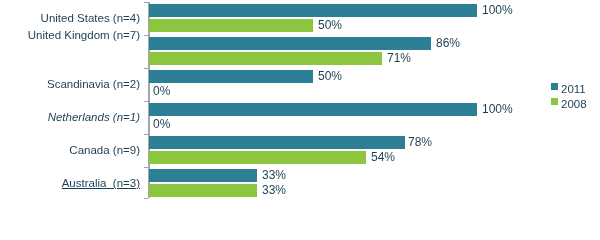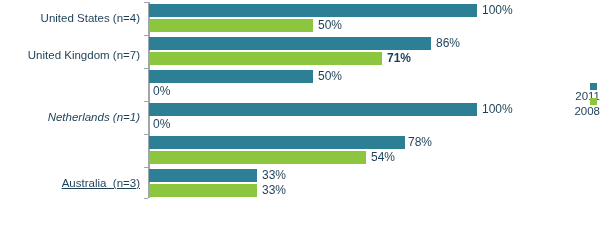--- a/index.html
+++ b/index.html
@@ -83,23 +83,22 @@
 
   
   #legend {
     position: absolute;
     left: 551px;
     top: 83px;
     width: 49px;
   }
   .legend-row {
     display: flex;
-    align-items: flex-end;
+    align-items: flex-start;
     height: 15px;
-    flex-direction: column;
   }
   .legend-swatch {
     width: 7px;
     height: 7px;
     margin-right: 3px;
     flex: 0 0 auto;
   }
   .legend-swatch.series-2011 { background: #2d7f95; }
   .legend-swatch.series-2008 { background: #8cc63f; }
   .legend-text {
@@ -108,22 +107,24 @@
     color: #1c3f56;
   }
 </style>
 </head>
 <body>
 
 <div id="chart-root">
 
   <div id="category-axis">
     <div class="cat-label" style="top:12px;">United States (n=4)</div>
-    <div class="cat-label" style="top:49px;">United Kingdom (n=7)</div>
+    <div class="cat-label" style="top:29px;">United Kingdom (n=7)</div>
+    <div class="cat-label" style="top:78px;">Scandinavia (n=2)</div>
     <div class="cat-label" style="top:111px;font-style:italic;">Netherlands (n=1)</div>
+    <div class="cat-label" style="top:144px;">Canada (n=9)</div>
     <div class="cat-label" style="top:177px;text-decoration:underline;">Australia  (n=3)</div>
   </div>
 
   <div id="plot-area">
     <div id="value-axis-line"></div>
 
     <div class="axis-tick" style="top:2px;"></div>
     <div class="axis-tick" style="top:35px;"></div>
     <div class="axis-tick" style="top:68px;"></div>
     <div class="axis-tick" style="top:101px;"></div>
@@ -132,21 +133,21 @@
     <div class="axis-tick" style="top:198px;"></div>
 
     <div class="bar series-2011" style="top:4px;  width:328px;"></div>
     <div class="bar-label" style="top:4px;  left:334px;">100%</div>
     <div class="bar series-2008" style="top:19px; width:164px;"></div>
     <div class="bar-label" style="top:19px; left:170px;">50%</div>
 
     <div class="bar series-2011" style="top:37px; width:282px;"></div>
     <div class="bar-label" style="top:37px; left:288px;">86%</div>
     <div class="bar series-2008" style="top:52px; width:233px;"></div>
-    <div class="bar-label" style="top:52px; left:239px;font-weight:bold;">71%</div>
+    <div class="bar-label" style="top:52px; left:239px;">71%</div>
 
     <div class="bar series-2011" style="top:70px; width:164px;"></div>
     <div class="bar-label" style="top:70px; left:170px;">50%</div>
     <div class="bar series-2008" style="top:85px; width:0px;"></div>
     <div class="bar-label" style="top:85px; left:5px;">0%</div>
 
     <div class="bar series-2011" style="top:103px; width:328px;"></div>
     <div class="bar-label" style="top:103px; left:334px;">100%</div>
     <div class="bar series-2008" style="top:118px; width:0px;"></div>
     <div class="bar-label" style="top:118px; left:5px;">0%</div>

